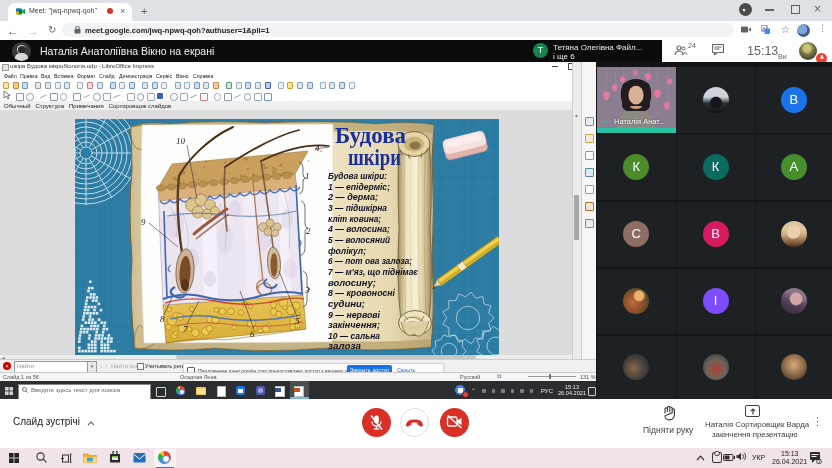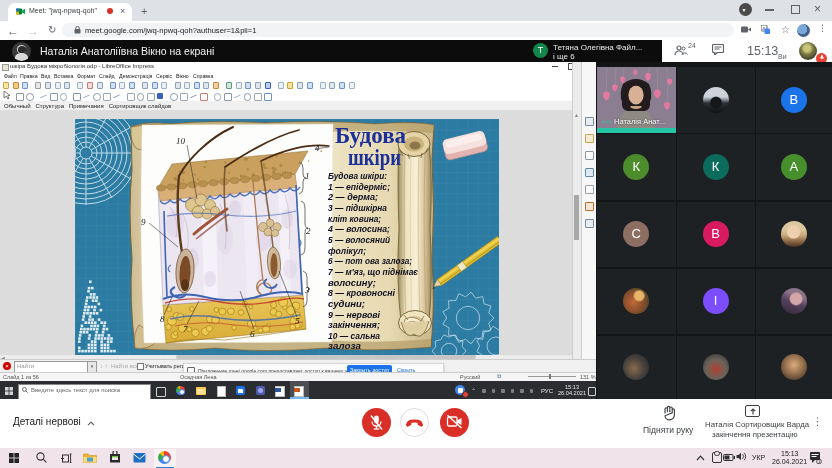--- a/index.html
+++ b/index.html
@@ -34,21 +34,21 @@
 <div class="abs" style="left:7px;top:23.5px;font-size:12px;color:#5f6368;">←</div>
 <div class="abs" style="left:27px;top:23.5px;font-size:12px;color:#bdc1c6;">→</div>
 <div class="abs" style="left:48px;top:24px;font-size:10px;color:#5f6368;">↻</div>
 <div class="abs" style="left:62px;top:23px;width:672px;height:14px;background:#f1f3f4;border-radius:7px;"></div>
 <div class="abs" style="left:74px;top:26px;width:7px;height:8px;">
       <svg width="7" height="8" viewBox="0 0 7 8">
         <rect x="0.5" y="3" width="6" height="4.5" rx="0.8" fill="#5f6368"></rect>
         <path d="M1.8 3 V2 a1.7 1.7 0 0 1 3.4 0 V3" fill="none" stroke="#5f6368" stroke-width="1"></path>
       </svg>
     </div>
-<div class="abs" style="left:85px;top:26px;font-size:7.6px;color:#202124;">meet.google.com/jwq-npwq-qoh?authuser=1&amp;pli=1</div>
+<div class="abs" style="left:85px;top:26px;font-size:7.6px;color:#202124;font-weight:bold;">meet.google.com/jwq-npwq-qoh?authuser=1&amp;pli=1</div>
 <div class="abs" style="left:741px;top:26px;width:10px;height:7px;">
       <svg width="10" height="7">
         <rect x="0" y="0.5" width="7" height="6" rx="1" fill="#5f6368"></rect>
         <path d="M7 3.5 L10 1.5 V5.5 Z" fill="#5f6368"></path>
       </svg>
     </div>
 <div class="abs" style="left:761px;top:25px;width:9px;height:9px;">
       <svg width="9" height="9">
         <rect x="0" y="0" width="6" height="6" rx="1" fill="#fff" stroke="#5f6368"></rect>
         <text x="1.2" y="5" font-size="5" fill="#5f6368">a</text>
@@ -750,21 +750,21 @@
         <div class="abs" style="left:50%;top:50%;width:26px;height:26px;margin:-13px 0 0 -13px;border-radius:50%;background:radial-gradient(circle at 42% 55%,#8a6a4a,#46413d 50%,#202428);"></div>
       </div>
 <div class="abs" style="left:80.5px;top:273.5px;width:78px;height:63.5px;background:#1e2124;overflow:hidden;">
         <div class="abs" style="left:50%;top:50%;width:26px;height:26px;margin:-13px 0 0 -13px;border-radius:50%;background:radial-gradient(circle at 50% 58%,#b04030,#6d635a 48%,#3a3f3a 85%);"></div>
       </div>
 <div class="abs" style="left:159.5px;top:273.5px;width:76.5px;height:63.5px;background:#1e2124;overflow:hidden;">
         <div class="abs" style="left:50%;top:50%;width:26px;height:26px;margin:-13px 0 0 -13px;border-radius:50%;background:radial-gradient(circle at 50% 42%,#dcab7a,#8a6848 52%,#3a3028 90%);"></div>
       </div>
 </div>
 <div class="abs" style="left:0;top:399px;width:832px;height:49px;background:#fff;"></div>
-<div class="abs" style="left:13px;top:416px;font-size:10px;color:#202124;">Деталі нервові</div>
+<div class="abs" style="left:13px;top:416px;font-size:10px;color:#202124;">Слайд зустрічі</div>
 <svg class="abs" style="left:87px;top:421px;" width="8" height="5">
       <path d="M1 4.2 L4 1.2 L7 4.2" fill="none" stroke="#5f6368" stroke-width="1.2"></path>
     </svg>
 <div class="abs" style="left:362px;top:408px;width:29px;height:29px;border-radius:50%;background:#da2f27;"></div>
 <div class="abs" style="left:400px;top:408px;width:29px;height:29px;border-radius:50%;background:#fff;border:1px solid #dadce0;box-sizing:border-box;"></div>
 <div class="abs" style="left:440px;top:408px;width:29px;height:29px;border-radius:50%;background:#da2f27;"></div>
 <svg class="abs" style="left:369px;top:414px;" width="15" height="17" viewBox="0 0 15 17">
       <g stroke="#fff" stroke-width="1.3" fill="none">
         <rect x="5.2" y="1.5" width="4.6" height="8" rx="2.3" fill="#fff" stroke="none"></rect>
         <path d="M3 7.5 a4.5 4.5 0 0 0 9 0"></path>

